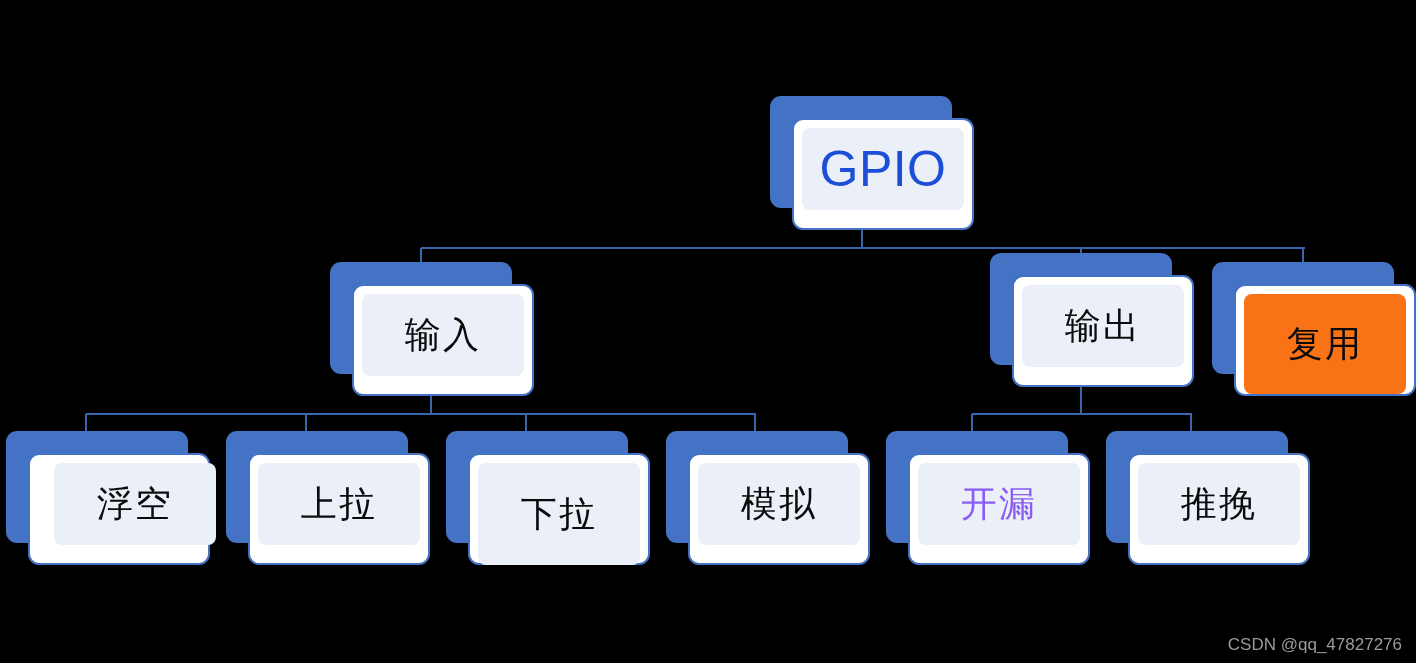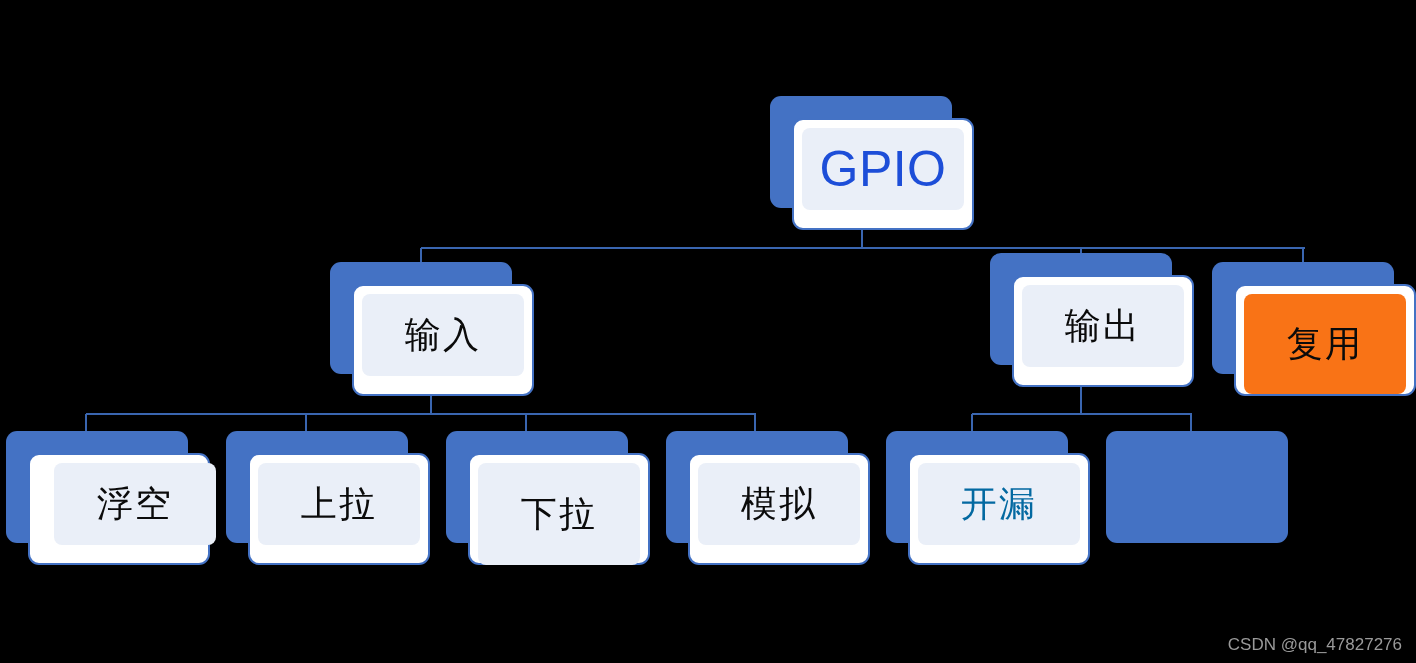--- a/index.html
+++ b/index.html
@@ -173,24 +173,29 @@
         <div class="card" style="left: 22px; top: 22px; width: 182px; height: 112px; border-color: rgb(68, 114, 196);">
           <div class="panel" style="left: 8px; top: 8px; width: 162px; height: 82px; background: rgb(234, 239, 248);">
             <span class="label" style="color: rgb(11, 11, 11);">模拟</span>
           </div>
         </div>
       </div>
       <div class="node cjk" style="left: 886px; top: 431px; width: 204px; height: 134px;">
         <div class="slab" style="left: 0px; top: 0px; width: 182px; height: 112px; background: rgb(68, 114, 196);"></div>
         <div class="card" style="left: 22px; top: 22px; width: 182px; height: 112px; border-color: rgb(68, 114, 196);">
           <div class="panel" style="left: 8px; top: 8px; width: 162px; height: 82px; background: rgb(234, 239, 248);">
-            <span class="label" style="color: #0369a1;">开漏</span>
+            <span class="label" style="color: #8b5cf6;">开漏</span>
           </div>
         </div>
       </div>
       <div class="node cjk" style="left: 1106px; top: 431px; width: 204px; height: 134px;">
         <div class="slab" style="left: 0px; top: 0px; width: 182px; height: 112px; background: rgb(68, 114, 196);"></div>
+        <div class="card" style="left: 22px; top: 22px; width: 182px; height: 112px; border-color: rgb(68, 114, 196);">
+          <div class="panel" style="left: 8px; top: 8px; width: 162px; height: 82px; background: rgb(234, 239, 248);">
+            <span class="label" style="color: rgb(11, 11, 11);">推挽</span>
+          </div>
+        </div>
       </div>
     </div>
 
   <div id="watermark">CSDN @qq_47827276</div>
 
 </div>
 
 </body></html>

